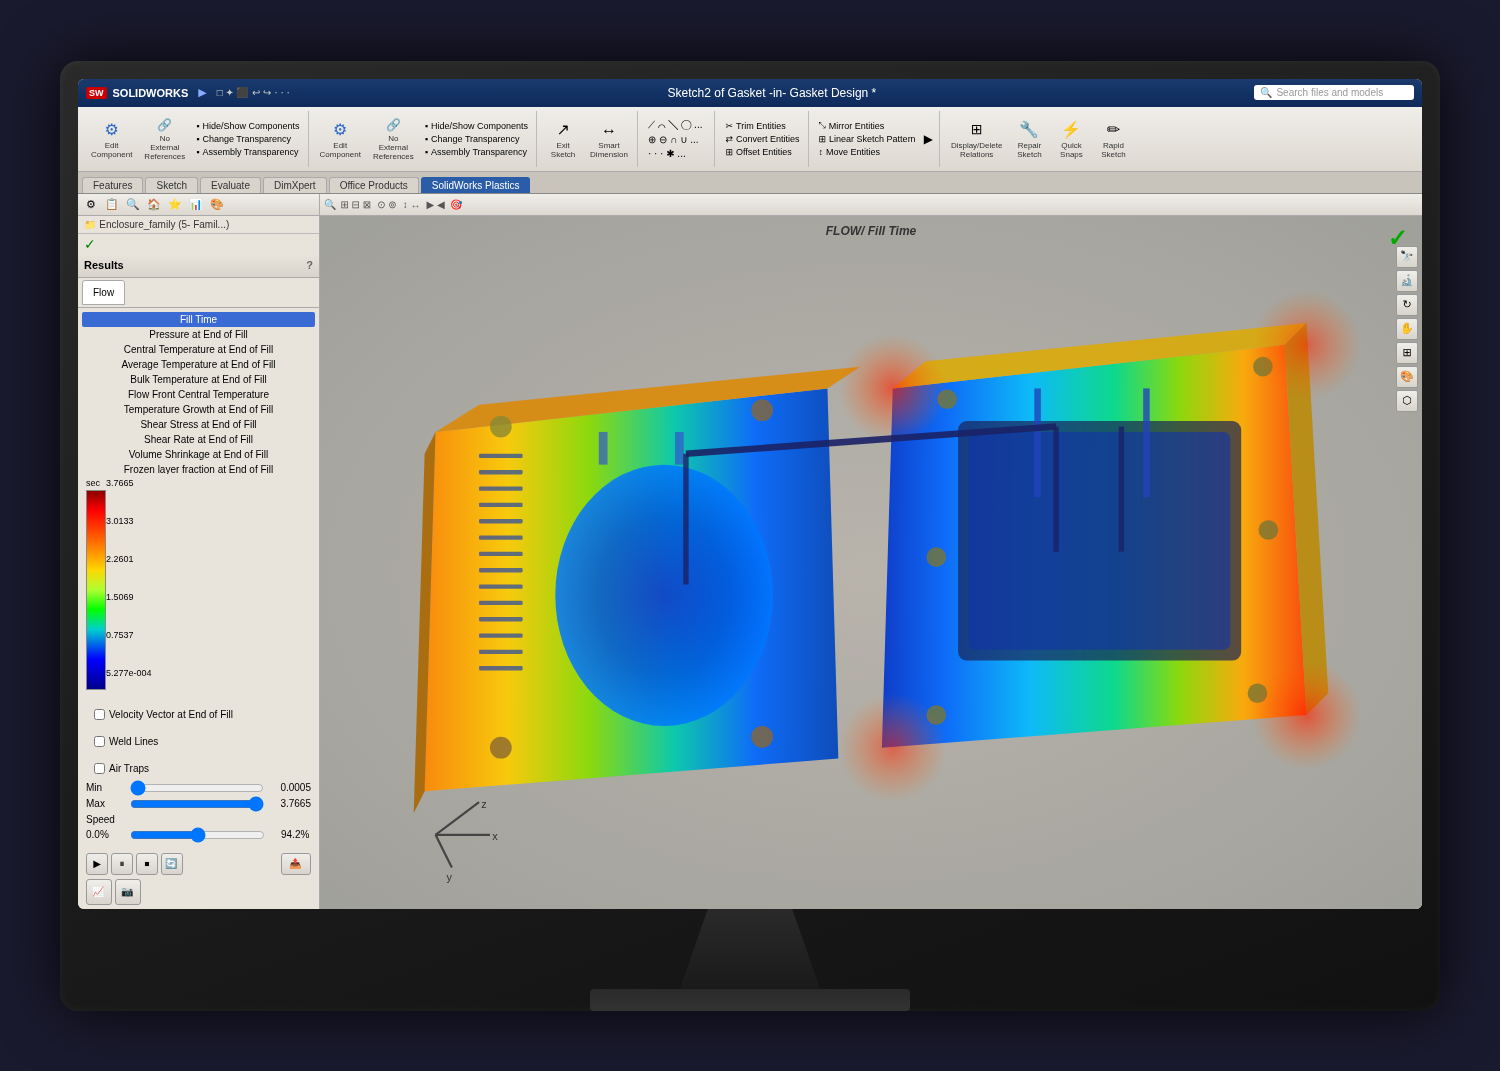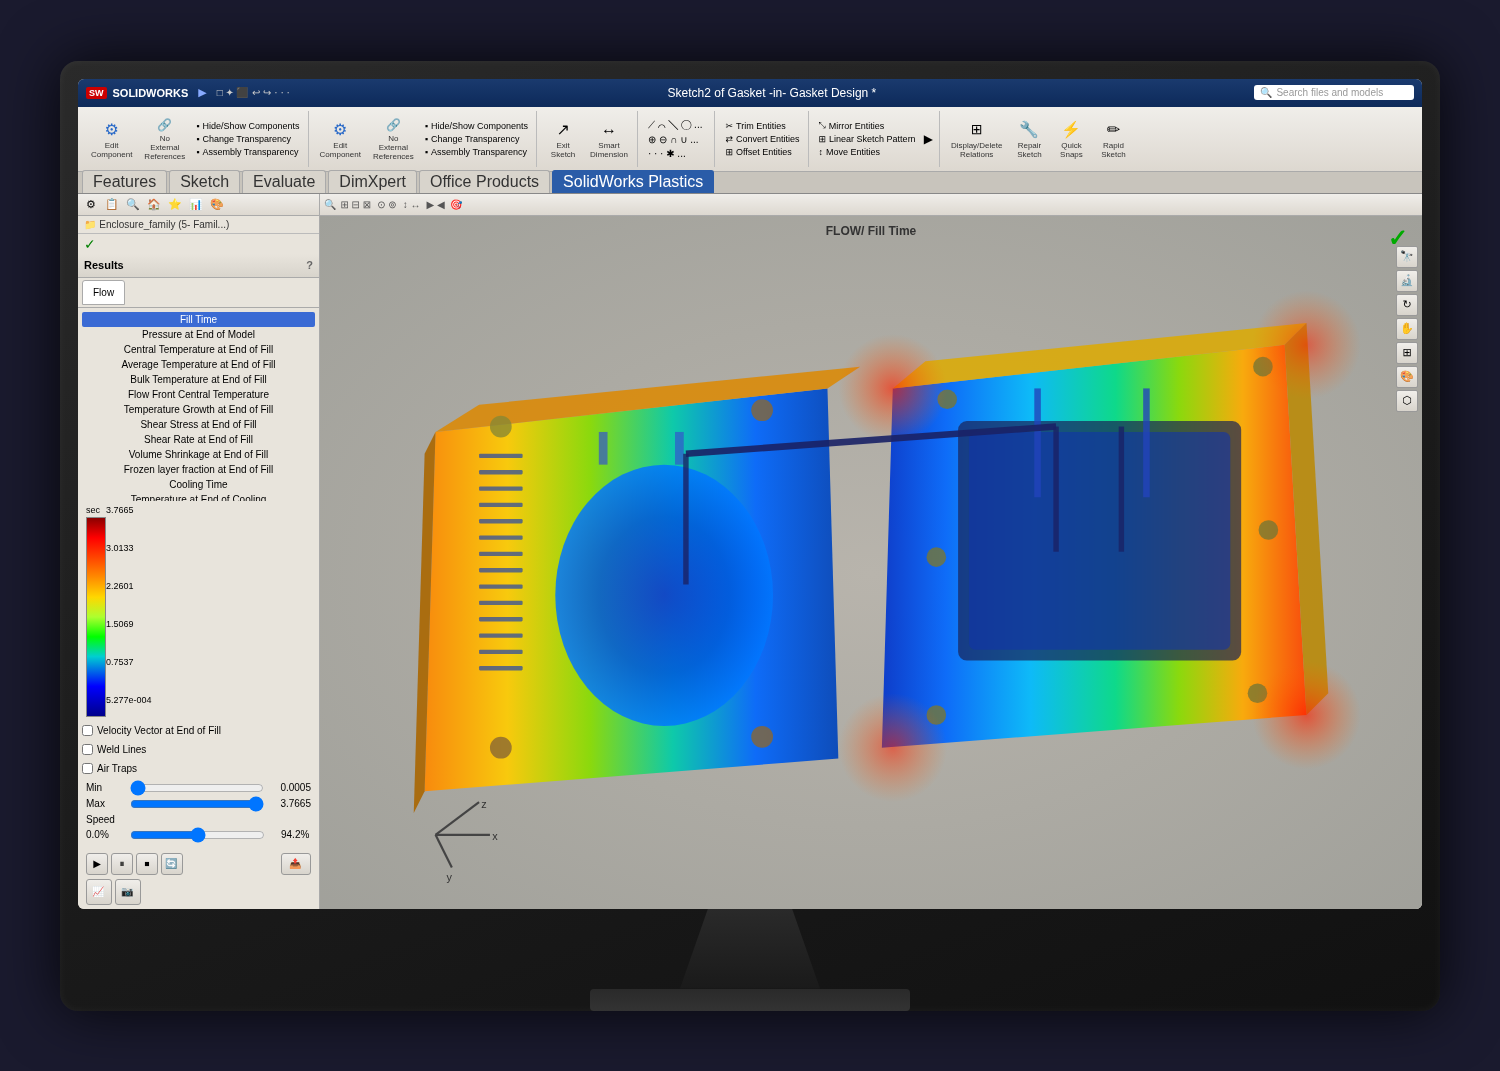--- a/index.html
+++ b/index.html
@@ -164,21 +164,21 @@
     .tabs-row {
       height: 22px;
       background: #c8c4bc;
       display: flex;
       align-items: flex-end;
       padding: 0 4px;
       border-bottom: 1px solid #888;
     }
     .tab {
       padding: 2px 10px;
-      font-size: 16px;
+      font-size: 10px;
       cursor: pointer;
       border-radius: 3px 3px 0 0;
       border: 1px solid #aaa;
       border-bottom: none;
       background: #d8d4cc;
       margin-right: 2px;
       color: #333;
     }
     .tab.active {
       background: #2a5ca8;
@@ -291,24 +291,25 @@
     }
     .scale-labels {
       display: flex;
       flex-direction: column;
       justify-content: space-between;
       font-size: 9px;
       height: 200px;
     }
 
     .checkboxes-section {
-      padding: 4px 4px;
+      padding: 4px 16px;
       display: flex;
       flex-direction: column;
-      gap: 8px;
+      gap: 16px;
+      margin-top: 11px;
     }
     .cb-row {
       display: flex;
       align-items: center;
       gap: 4px;
       font-size: 10px;
     }
     .cb-row input[type=checkbox] { width: 11px; height: 11px; }
 
     .slider-section {
@@ -369,20 +370,21 @@
     }
 
     .viz-title {
       position: absolute;
       top: 8px;
       left: 50%;
       transform: translateX(-50%);
       font-size: 12px;
       font-weight: bold;
       color: #333;
+      font-style: italic;
     }
 
     .info-panel {
       position: absolute;
       top: 10px;
       right: 40px;
       background: rgba(255,255,255,0.85);
       border: 1px solid #ccc;
       padding: 6px 10px;
       font-size: 10px;
@@ -626,21 +628,21 @@
             <span style="cursor:pointer;font-size:11px;color:#666;">?</span>
           </div>
 
           <div class="flow-tab-bar">
             <div class="flow-tab active">Flow</div>
           </div>
 
           <div class="results-content" style="max-height:220px;overflow-y:auto;">
             <ul class="result-list">
               <li class="selected">Fill Time</li>
-              <li>Pressure at End of Model</li>
+              <li>Pressure at End of Fill</li>
               <li>Central Temperature at End of Fill</li>
               <li>Average Temperature at End of Fill</li>
               <li>Bulk Temperature at End of Fill</li>
               <li>Flow Front Central Temperature</li>
               <li>Temperature Growth at End of Fill</li>
               <li>Shear Stress at End of Fill</li>
               <li>Shear Rate at End of Fill</li>
               <li>Volume Shrinkage at End of Fill</li>
               <li>Frozen layer fraction at End of Fill</li>
               <li>Cooling Time</li>

